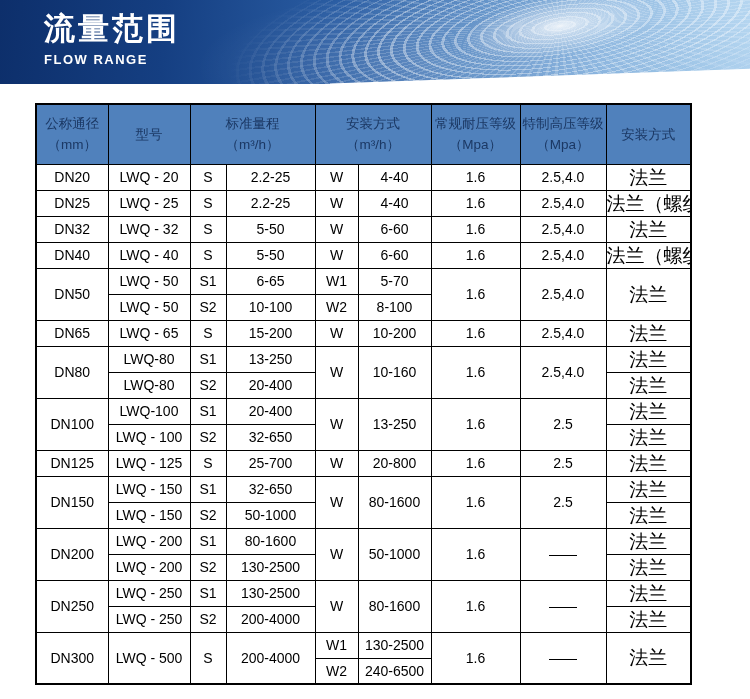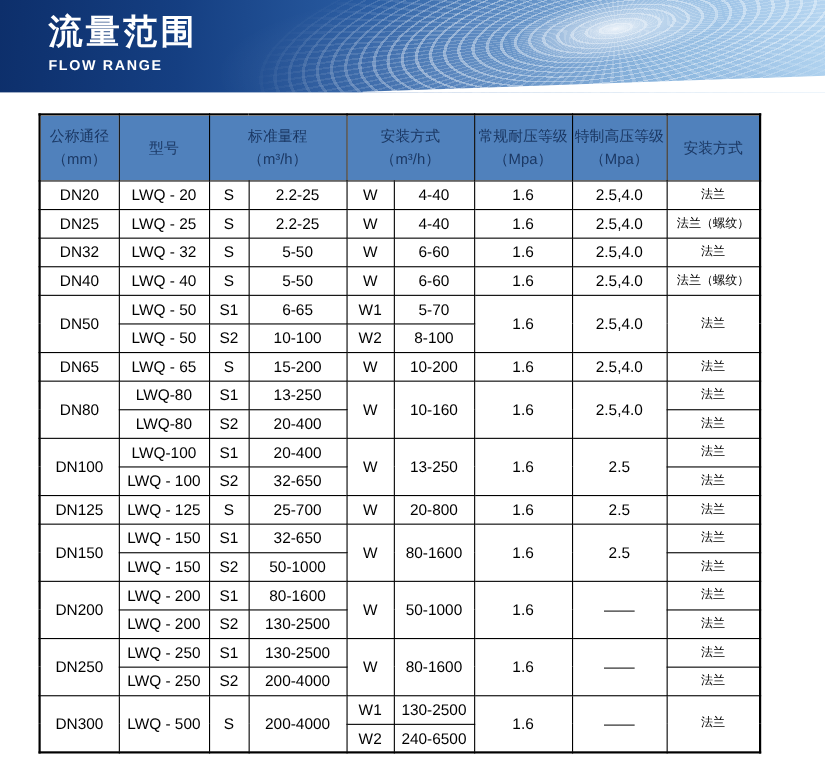--- a/index.html
+++ b/index.html
@@ -98,21 +98,21 @@
     justify-content: center;
     gap: 7px;
     line-height: 1;
   }
   tbody td {
     height: 26px;
     font-size: 14px;
     color: #000;
     line-height: 1;
   }
-  tbody td.cell-installation { font-size: 11px; }
+  tbody td.cell-installation { font-size: 19px; }
 </style>
 </head>
 <body>
 
 <header class="banner">
   <div class="disc"></div>
   <div class="banner-cut"></div>
   <div class="banner-titles">
     <h1>流量范围</h1>
     <div class="sub">FLOW RANGE</div>

